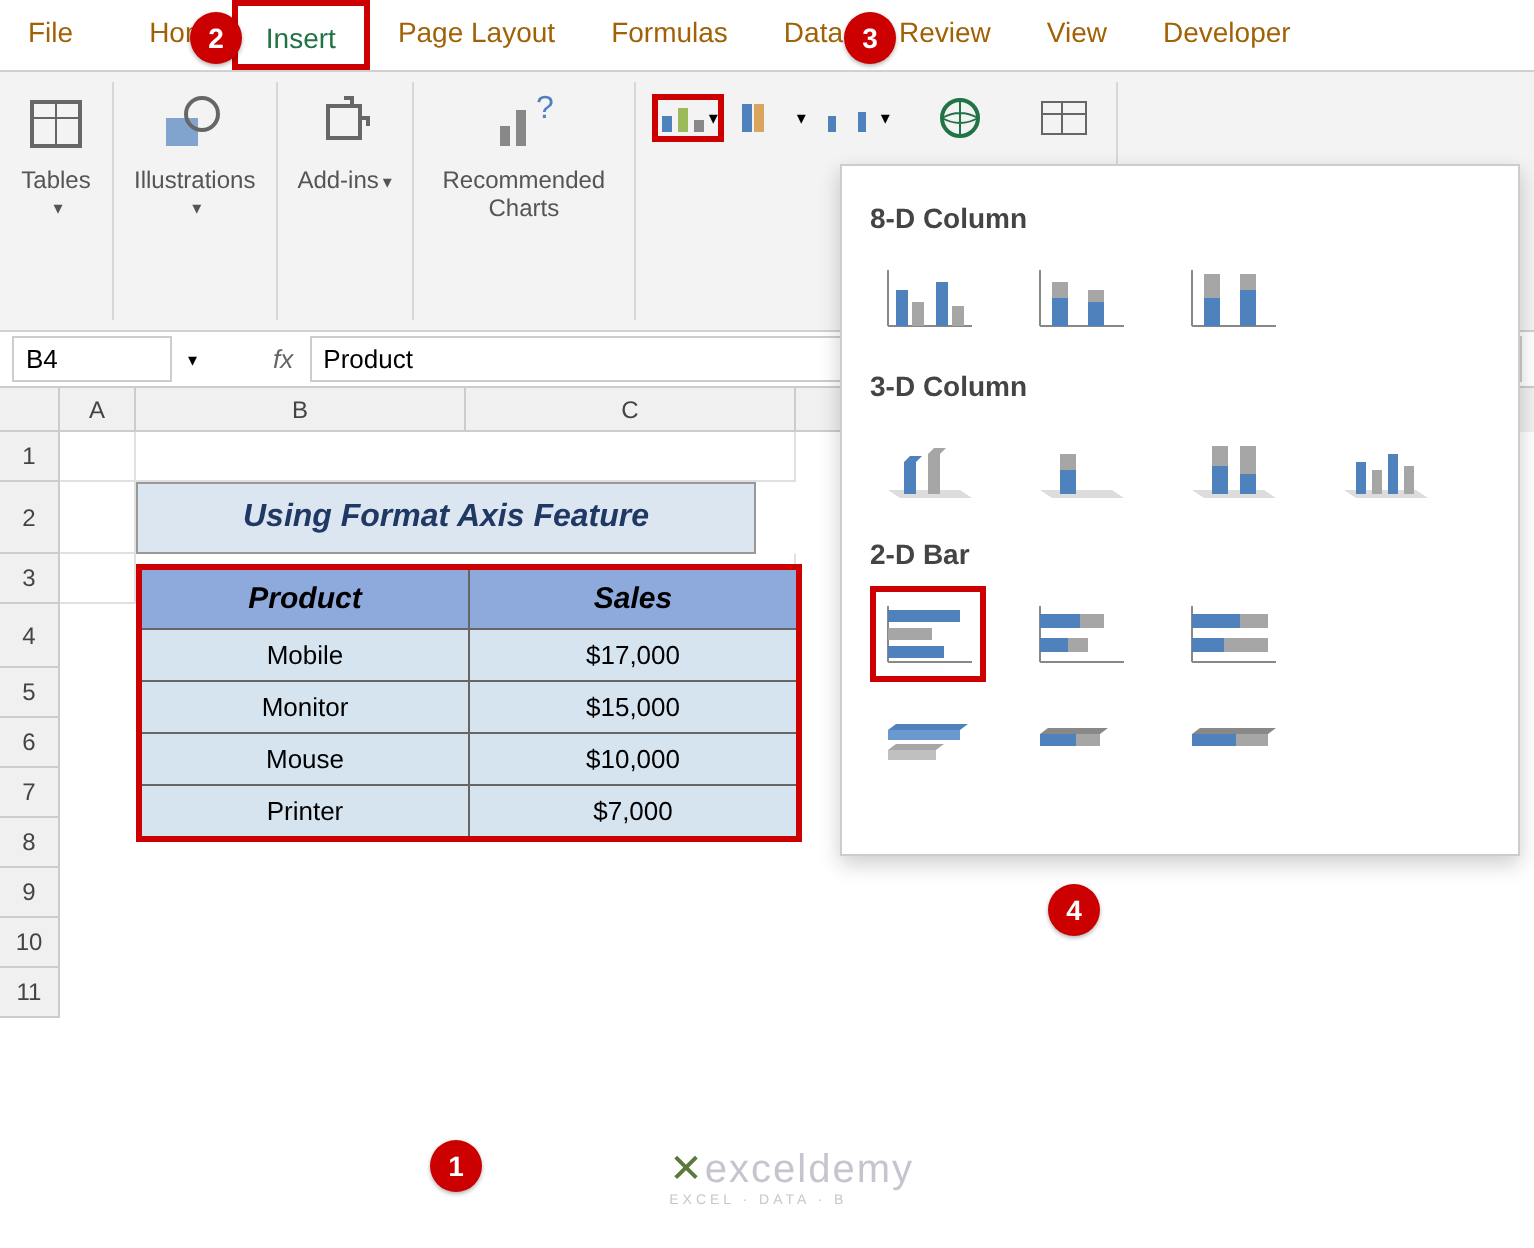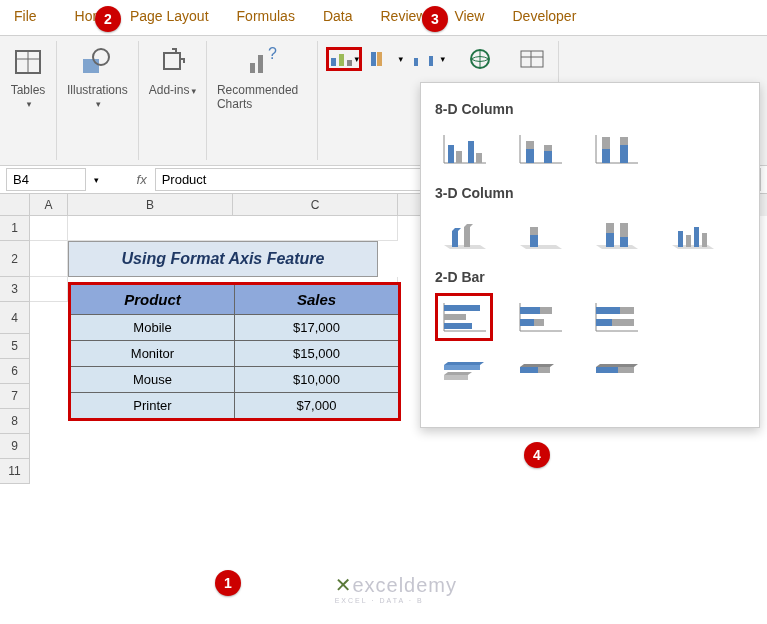--- a/index.html
+++ b/index.html
@@ -59,20 +59,21 @@
 
 
 .caret { font-size: 9px; margin-left: 2px; }
 </style>
 </head>
 <body>
 
 <div class="ribbon-tabs">
   <div class="ribbon-tab">File</div>
   <div class="ribbon-tab" style="position:relative"><span style="visibility:hidden">Home</span><span style="position:absolute;right:4px" style2="">Home</span></div>
+  <div class="ribbon-tab active boxed">Insert</div>
   <div class="ribbon-tab">Page Layout</div>
   <div class="ribbon-tab">Formulas</div>
   <div class="ribbon-tab">Data</div>
   <div class="ribbon-tab">Review</div>
   <div class="ribbon-tab">View</div>
   <div class="ribbon-tab">Developer</div>
 </div>
 
 <div class="ribbon">
   <div class="ribbon-group">
@@ -104,21 +105,21 @@
       <span><span>Add-ins</span><span class="caret">▾</span></span>
     </div>
   </div>
   <div class="ribbon-group">
     <div class="icon-wrap">
       <svg>
           <rect x="6" y="18" width="5" height="10" fill="#888"></rect>
           <rect x="14" y="10" width="5" height="18" fill="#888"></rect>
           <text x="24" y="14" font-size="16" fill="#4f81bd">?</text>
         </svg>
-      <span style="text-align:left;max-width:90px">Recommended Charts</span>
+      <span style="text-align:center;max-width:90px">Recommended Charts</span>
     </div>
   </div>
   <div class="charts-area">
     <div style="display:flex;flex-direction:column;gap:6px">
       <div class="chart-btn boxed">
         <svg width="28" height="18">
             <rect x="2" y="8" width="5" height="8" fill="#4f81bd"></rect>
             <rect x="10" y="4" width="5" height="12" fill="#9bbb59"></rect>
             <rect x="18" y="10" width="5" height="6" fill="#888"></rect>
           </svg>
@@ -204,20 +205,23 @@
         <div class="row-h">6</div>
       </div>
     <div class="row">
         <div class="row-h">7</div>
       </div>
     <div class="row">
         <div class="row-h">8</div>
       </div>
     <div class="row">
         <div class="row-h">9</div>
+      </div>
+    <div class="row">
+        <div class="row-h">10</div>
       </div>
     <div class="row">
         <div class="row-h">11</div>
       </div>
   </div>
 
   <table class="data-table">
     <tbody>
         <tr>
       <th>Product</th>

